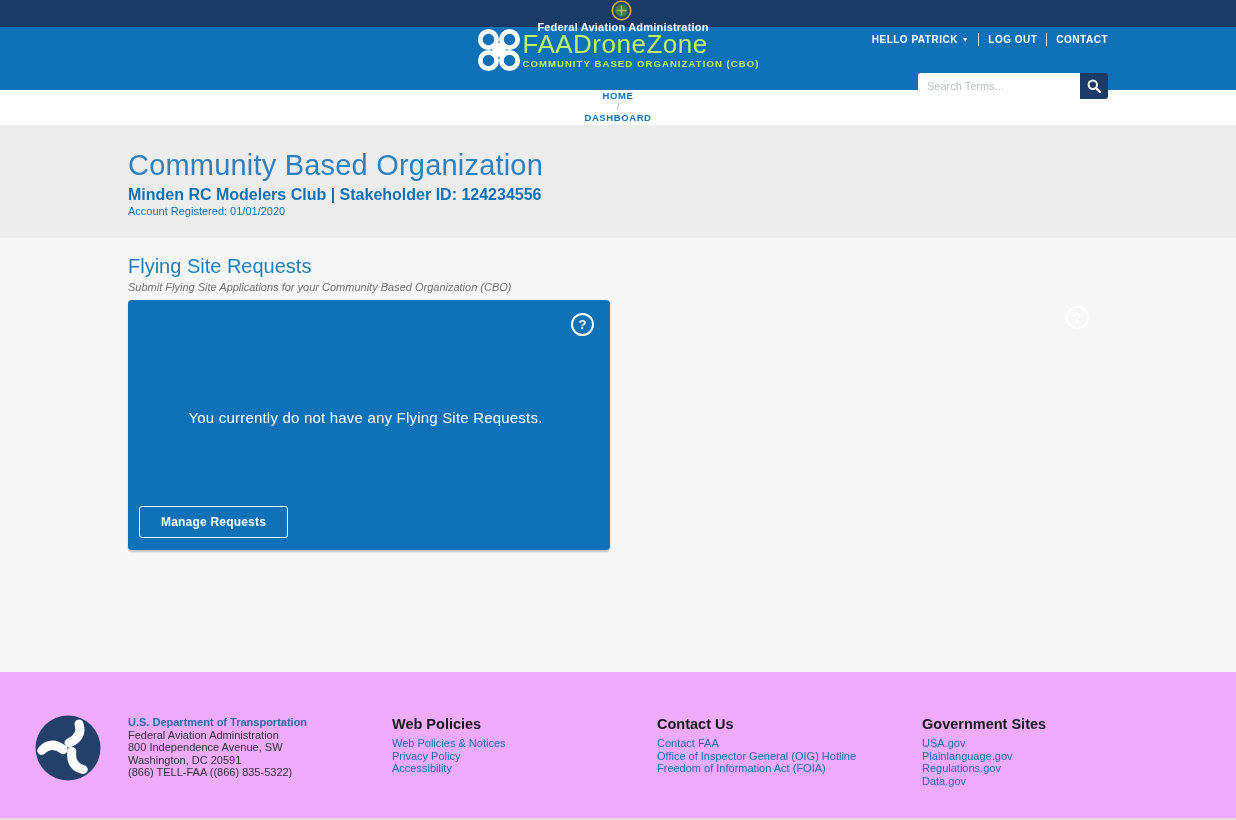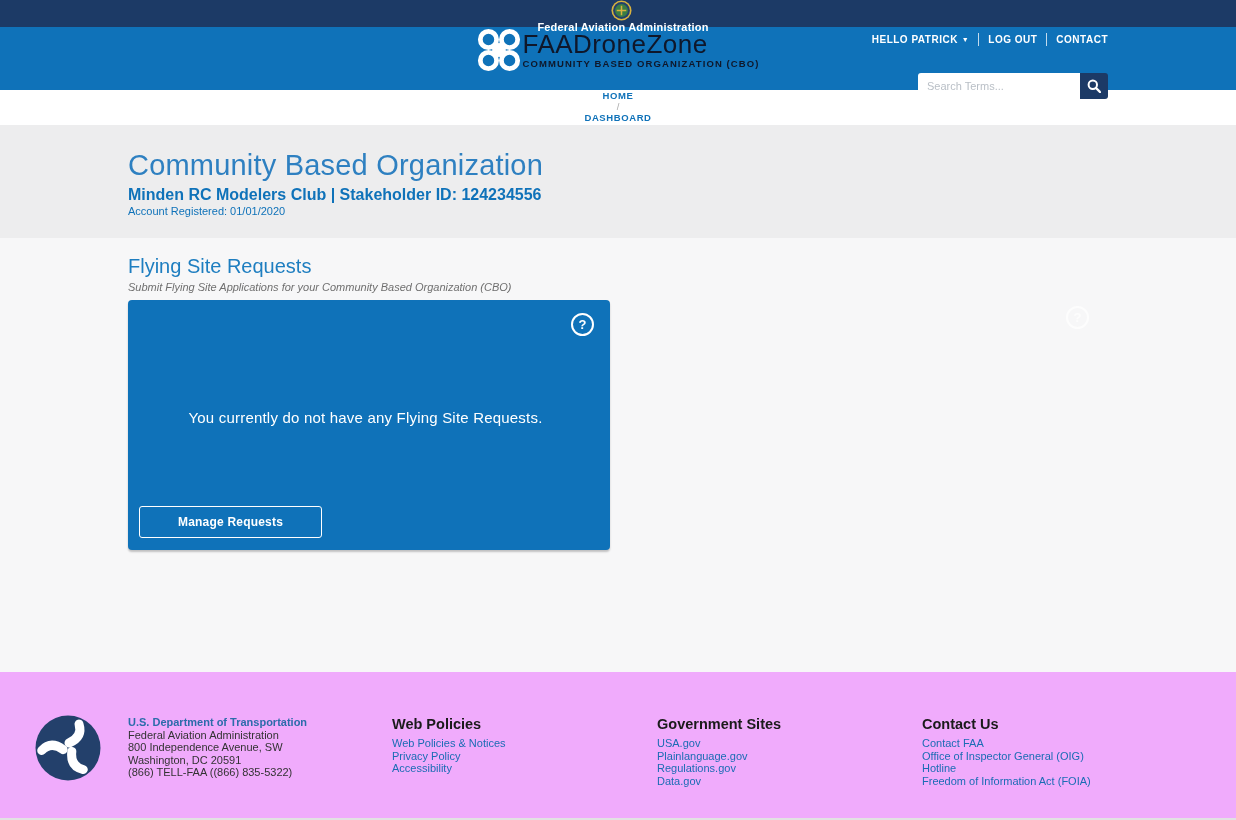--- a/index.html
+++ b/index.html
@@ -13,21 +13,21 @@
   .agency-name { color:#fff; font-size:11px; font-weight:bold; margin-left:10px; letter-spacing:.2px; }
   .topbar-right { margin-left:auto; display:flex; align-items:center; color:#fff; }
   .topbar-link { font-size:10px; font-weight:bold; letter-spacing:.5px; color:#fff; cursor:pointer; white-space:nowrap; }
   .caret { font-size:7px; margin-left:4px; vertical-align:1px; display:inline-block; }
   .tb-divider { width:1px; height:13px; background:rgba(255,255,255,.75); margin:0 9px; }
 
   
   .bluehead { height:63px; background:#0f72b9; }
   .bluehead .container { height:63px; display:flex; align-items:center; }
   .logo { display:flex; align-items:center; cursor:pointer; }
-  .logo-text { margin-left:0; color:#0f172a; }
+  .logo-text { margin-left:0; color:#bef264; }
   .logo-title { font-size:26px; font-weight:400; letter-spacing:.5px; line-height:26px; }
   .logo-sub { font-size:9.5px; font-weight:bold; letter-spacing:1.1px; margin-top:1px; }
   .search-wrap { margin-left:auto; display:flex; height:20px;justify-content:center; }
   .search-input { width:162px; height:26px; border:none; border-radius:3px 0 0 3px; padding:0 9px; font-size:11px; font-family:"Liberation Sans",sans-serif; color:#333; outline:none; }
   .search-input::placeholder { color:#b9bfc6; }
   .search-btn { width:28px; height:26px; background:#1c3a66; border:none; border-radius:0 3px 3px 0; display:flex; align-items:center; justify-content:center; cursor:pointer; }
 
   
   .crumbstrip { height:35px; background:#fff; }
   .crumbstrip .container { display:flex; align-items:center; height:18px; }
@@ -43,21 +43,21 @@
   .page-reg { font-size:11px; font-weight:normal; color:#0f72b9; margin-top:1px; }
 
   
   .main { height:434px; background:#f7f7f8; }
   .main .container { padding-top:17px; height:100%; }
   .sec-title { font-size:20px; font-weight:400; color:#1e7ec0; }
   .sec-sub { font-size:11px; font-style:italic; color:#6f6f6f; margin-top:3px; }
   .card { position:relative; margin-top:7px; width:482px; height:250px; background:#0f72b9; border-radius:4px; box-shadow:0 2px 2px rgba(0,0,0,.22); }
   .help-icon { position:absolute; top:13px; right:16px; width:23px; height:23px; border:2px solid #fff; border-radius:50%; color:#fff; font-size:13px; font-weight:bold; display:flex; align-items:center; justify-content:center; cursor:pointer; }
   .card-msg { position:absolute; top:109px; left:0; right:7px; text-align:center; color:#fff; font-size:15px; font-weight:500; letter-spacing:.2px; }
-  .card-btn { position:absolute; left:11px; bottom:12px; background:transparent; border:1px solid #fff; border-radius:3px; color:#fff; font-size:12px; font-weight:bold; font-family:"Liberation Sans",sans-serif; padding:8px 38px; cursor:pointer; letter-spacing:.2px; }
+  .card-btn { position:absolute; left:11px; bottom:12px; background:transparent; border:1px solid #fff; border-radius:3px; color:#fff; font-size:12px; font-weight:bold; font-family:"Liberation Sans",sans-serif; padding:8px 21px; cursor:pointer; letter-spacing:.2px; }
   .ghost-help { position:absolute; top:68px; left:938px; width:23px; height:23px; border:2px solid #fdfdfd; border-radius:50%; color:#fdfdfd; font-size:13px; font-weight:bold; display:flex; align-items:center; justify-content:center; cursor:pointer; }
 
   
   .footer { height:148px; background:#f0abfc; position:relative; border-bottom:2px solid #e2e2e3; }
   .dot-logo { position:absolute; left:35px; top:43px; }
   .footer .container { padding-top:44px; display:grid; grid-template-columns:264px 265px 265px 1fr; }
   .f-head { font-size:14.5px; font-weight:bold; color:#1a1a1a; margin-bottom:5px; }
   .f-link { display:block; font-size:11px; color:#1a6cb4; line-height:12.5px; cursor:pointer; text-decoration:none; }
   .addr-line1 { font-size:11px; font-weight:bold; color:#2b6caa; line-height:12.5px; }
   .addr-line { font-size:11px; color:#333; line-height:12.5px; }
@@ -161,26 +161,26 @@
       <div class="addr-line">Washington, DC 20591</div>
       <div class="addr-line">(866) TELL-FAA ((866) 835-5322)</div>
     </div>
     <div>
       <div class="f-head">Web Policies</div>
       <a class="f-link">Web Policies &amp; Notices</a>
       <a class="f-link">Privacy Policy</a>
       <a class="f-link">Accessibility</a>
     </div>
     <div>
+      <div class="f-head">Contact Us</div>
+      <a class="f-link">Contact FAA</a>
+      <a class="f-link">Office of Inspector General (OIG) Hotline</a>
+      <a class="f-link">Freedom of Information Act (FOIA)</a>
+    </div>
+    <div>
       <div class="f-head">Government Sites</div>
       <a class="f-link">USA.gov</a>
       <a class="f-link">Plainlanguage.gov</a>
       <a class="f-link">Regulations.gov</a>
       <a class="f-link">Data.gov</a>
     </div>
-    <div>
-      <div class="f-head">Contact Us</div>
-      <a class="f-link">Contact FAA</a>
-      <a class="f-link">Office of Inspector General (OIG) Hotline</a>
-      <a class="f-link">Freedom of Information Act (FOIA)</a>
-    </div>
   </div>
 </div>
 
 </body></html>

